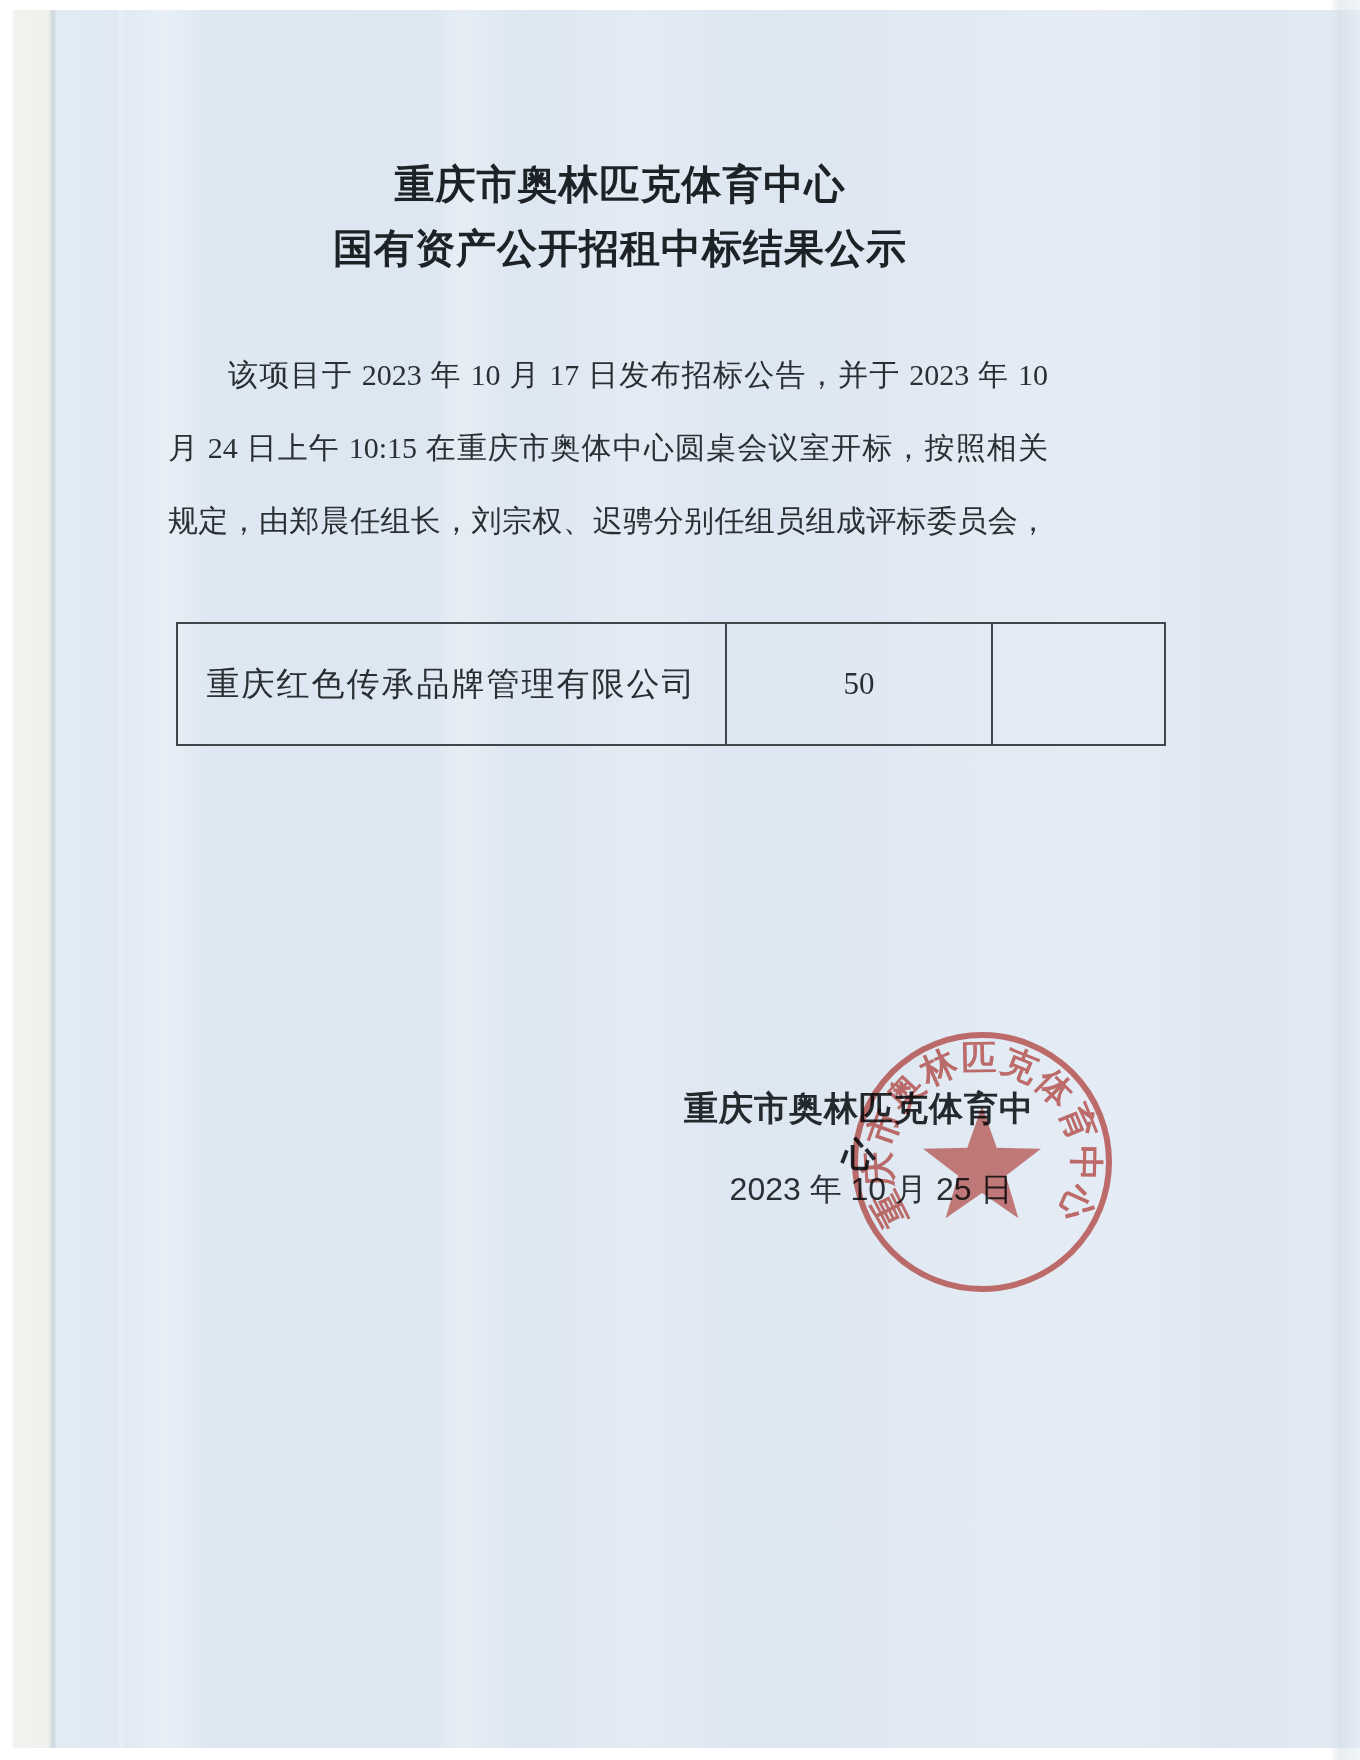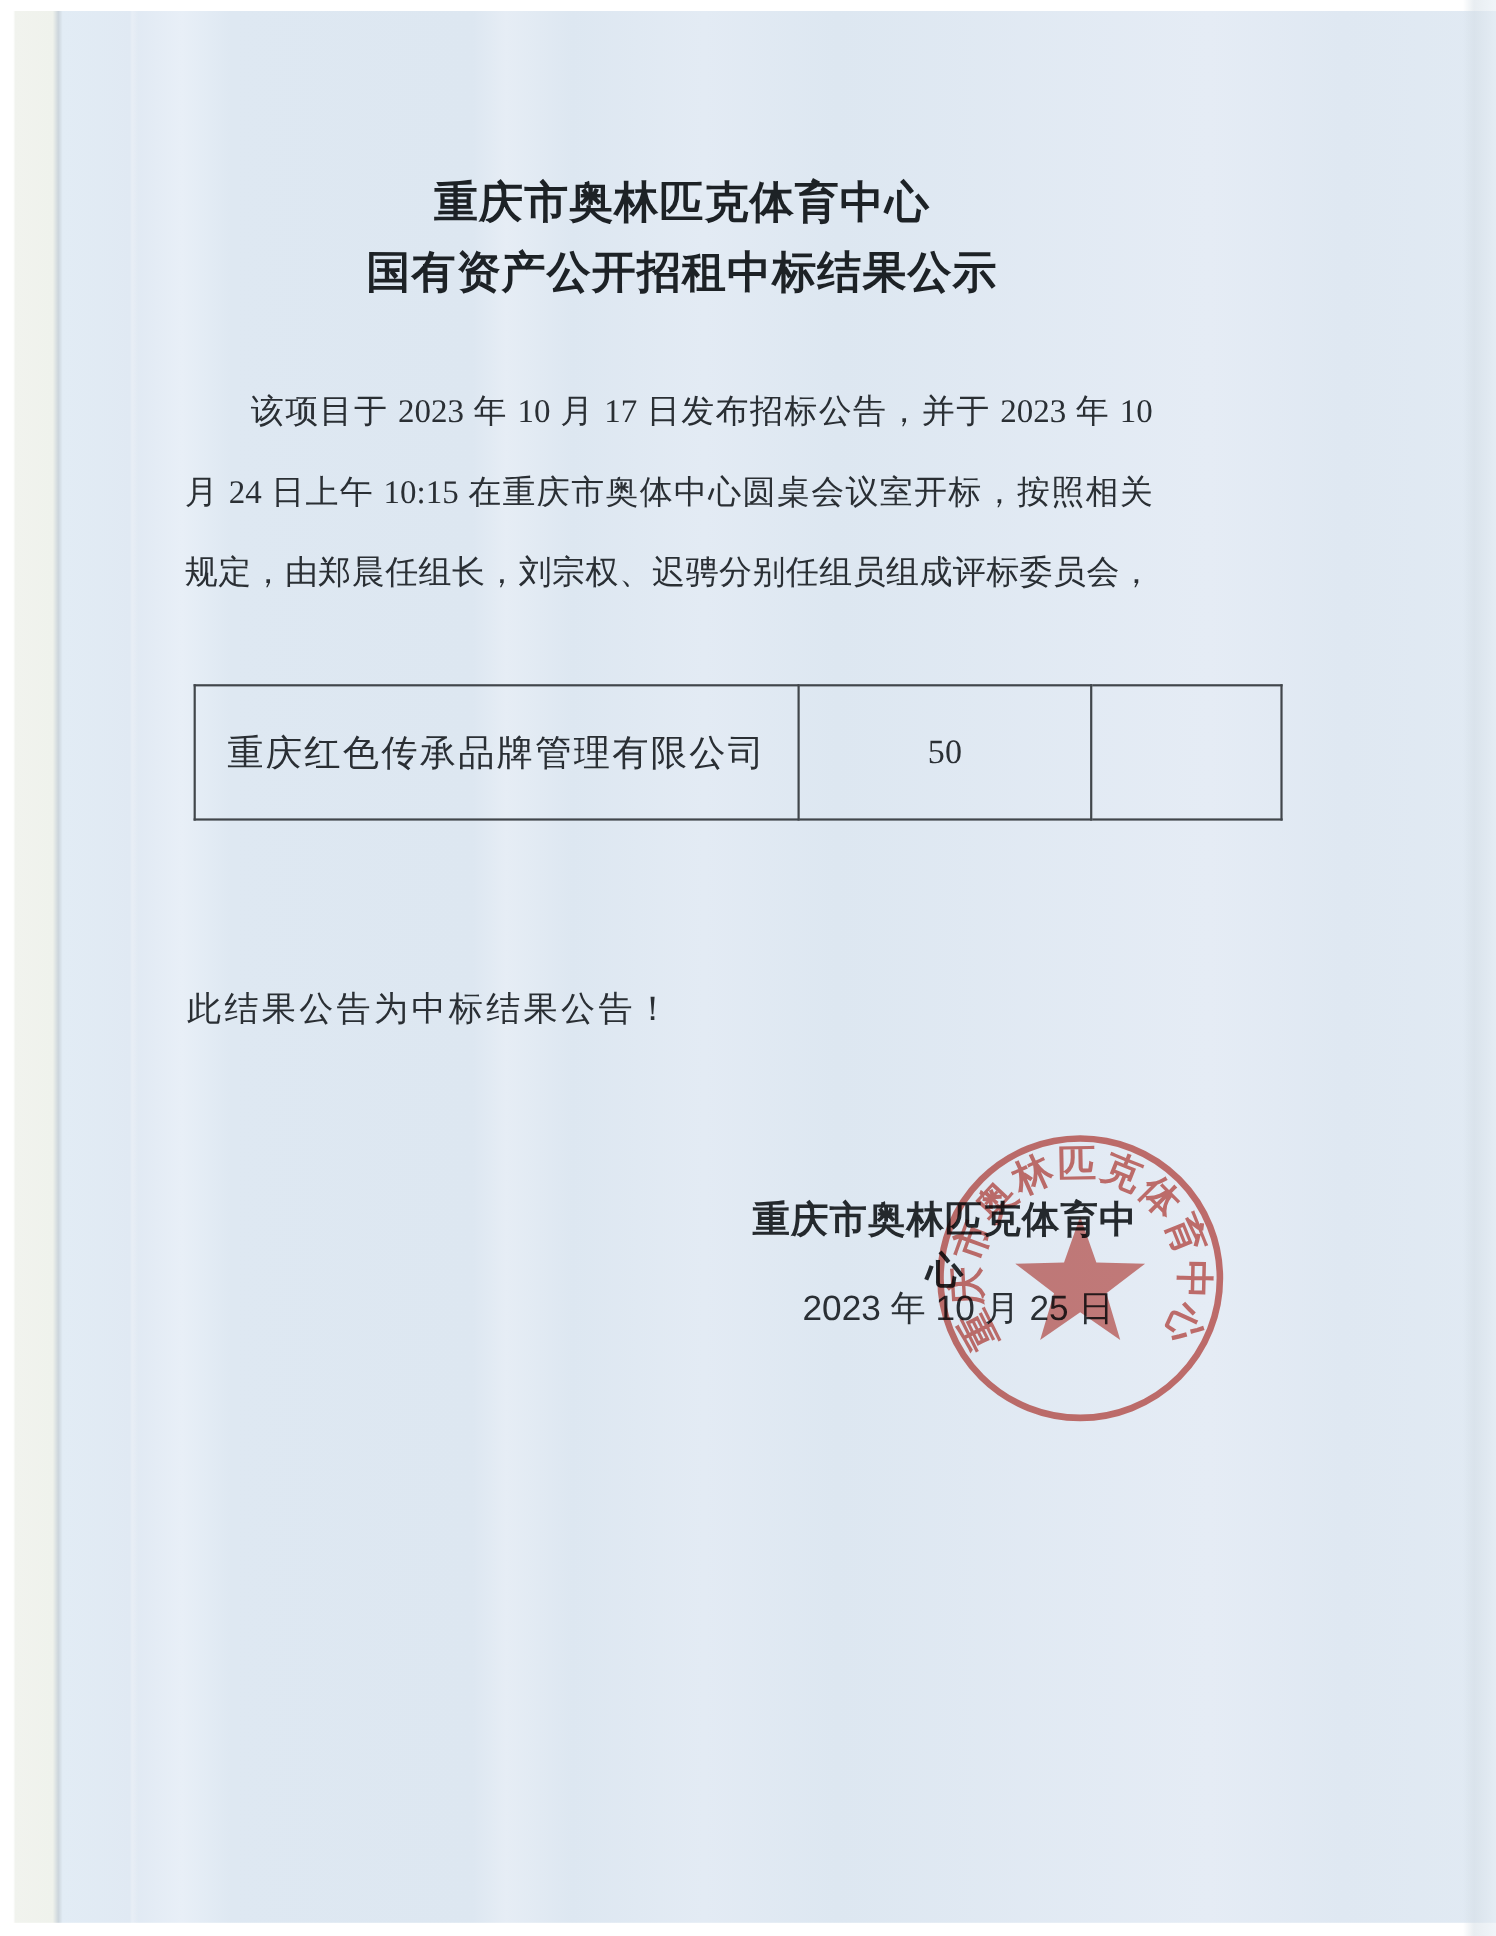--- a/index.html
+++ b/index.html
@@ -122,21 +122,20 @@
     </colgroup>
     <tbody>
       <tr class="data-row">
         <td class="company-cell">重庆红色传承品牌管理有限公司</td>
         <td>50</td>
         <td></td>
       </tr>
     </tbody>
   </table>
 
-  <div class="closing-line">此结果公告为中标结果公告！</div>
 
   <div class="sig-name">重庆市奥林匹克体育中心</div>
   <div class="sig-date">2023 年 10 月 25 日</div>
 
   <svg class="stamp" width="1360" height="1760" viewBox="0 0 1360 1760">
     <defs>
       <path id="sealArc" d="M 909.5 1218.6 A 92 92 0 1 1 1054.5 1218.6" fill="none"></path>
     </defs>
     <circle cx="982" cy="1162" r="127" fill="none" stroke-width="6" stroke-opacity="0.88" stroke="#c4443b"></circle>
     <polygon points="982,1106 996.7,1147.8 1041,1148.8 1005.8,1175.7 1018.4,1218.2 982,1193 945.6,1218.2 958.2,1175.7 923,1148.8 967.3,1147.8" fill-opacity="0.78" fill="#c4443b"></polygon>

